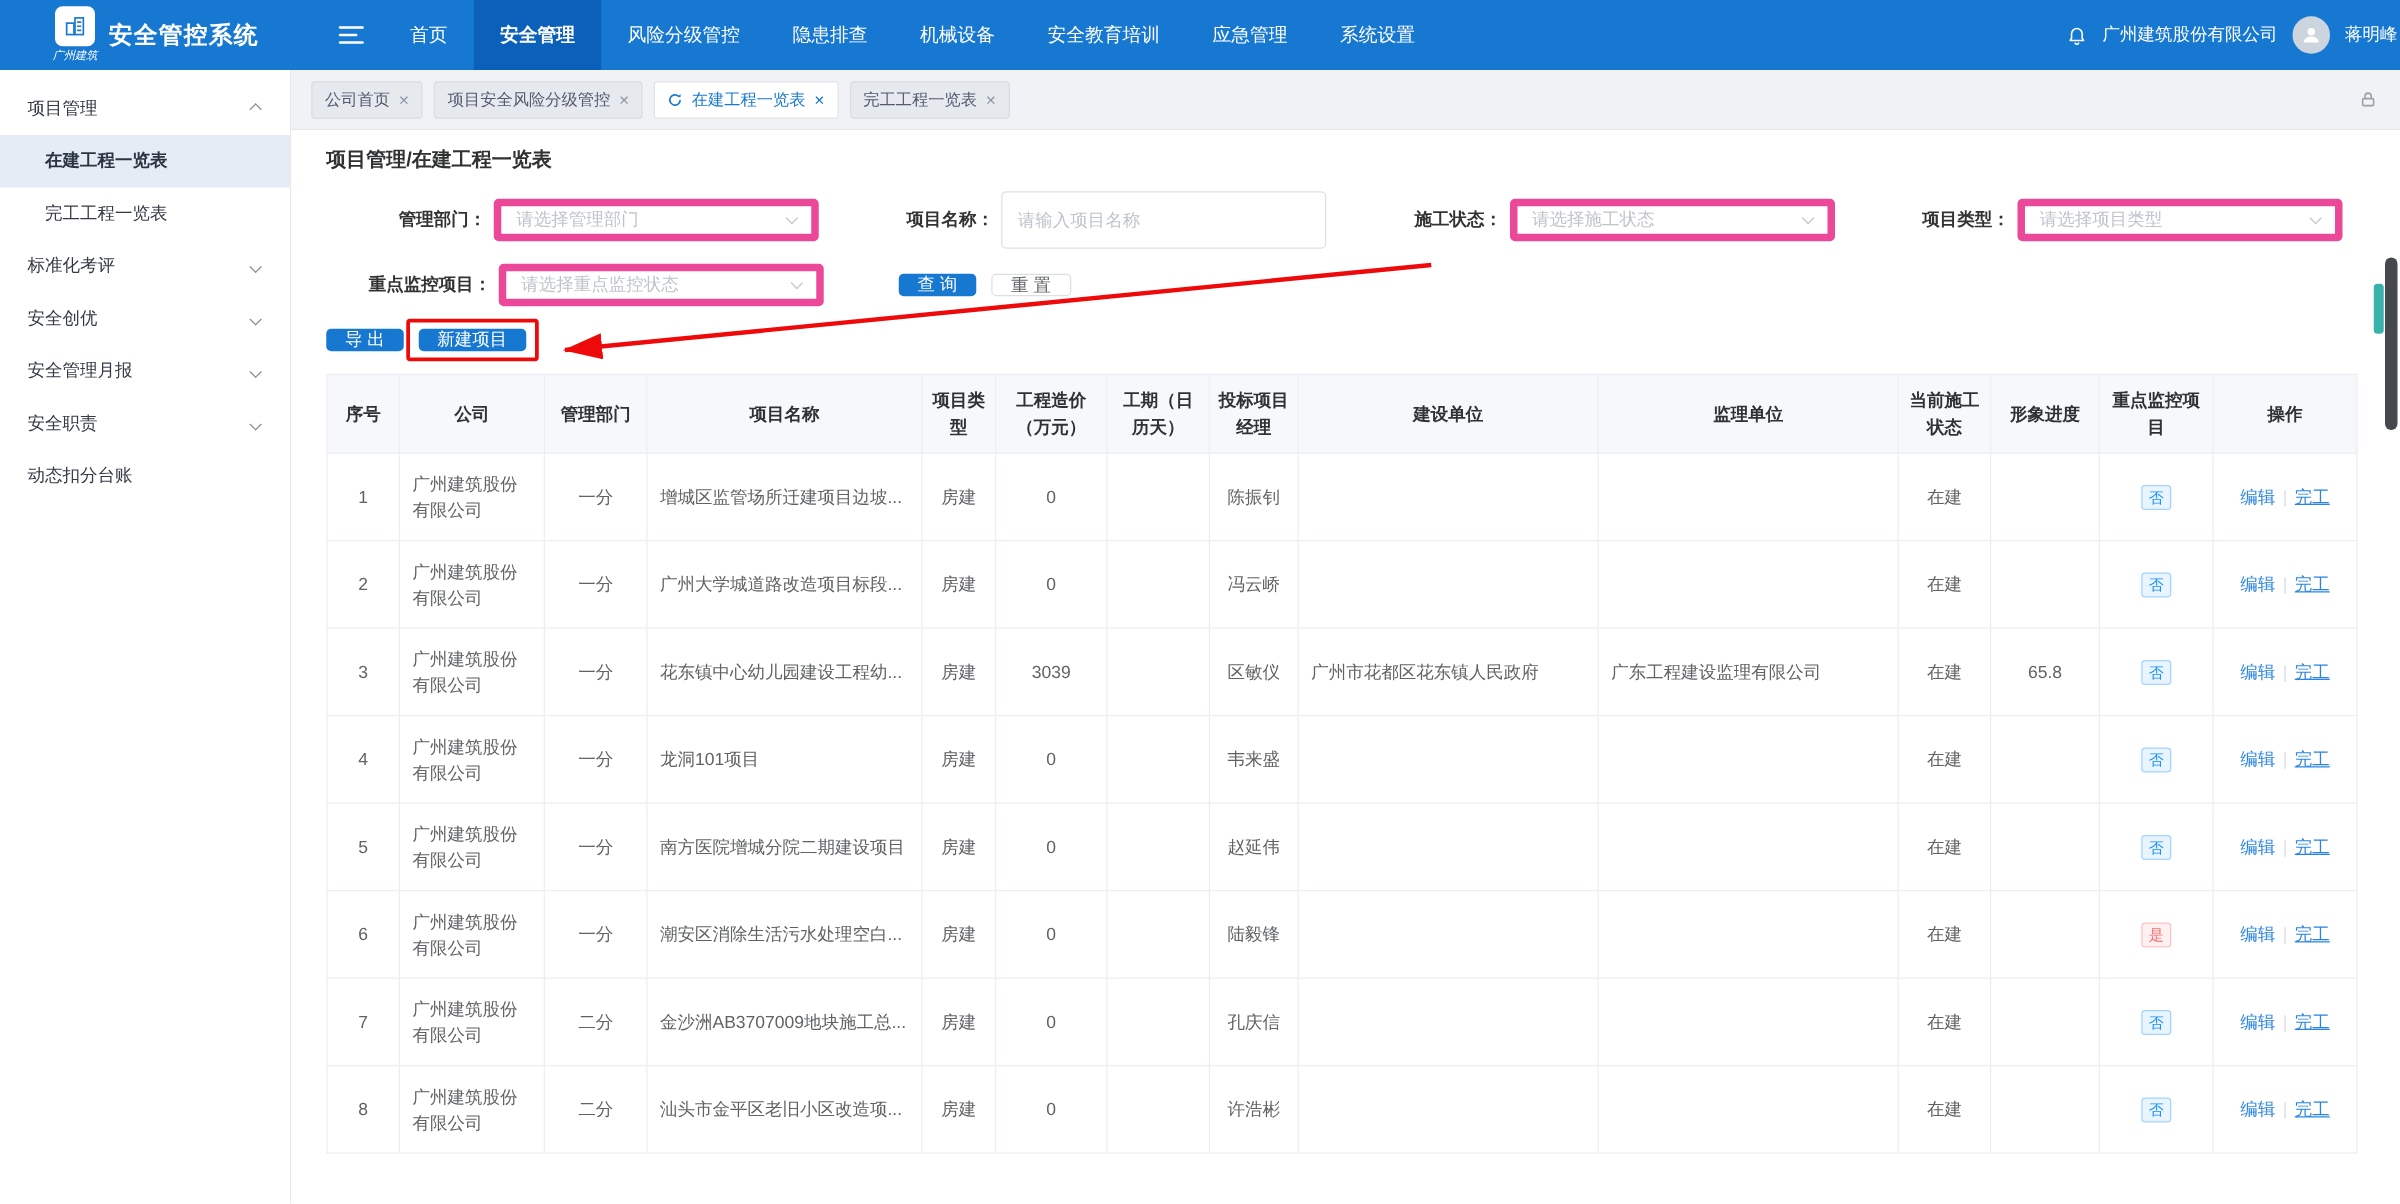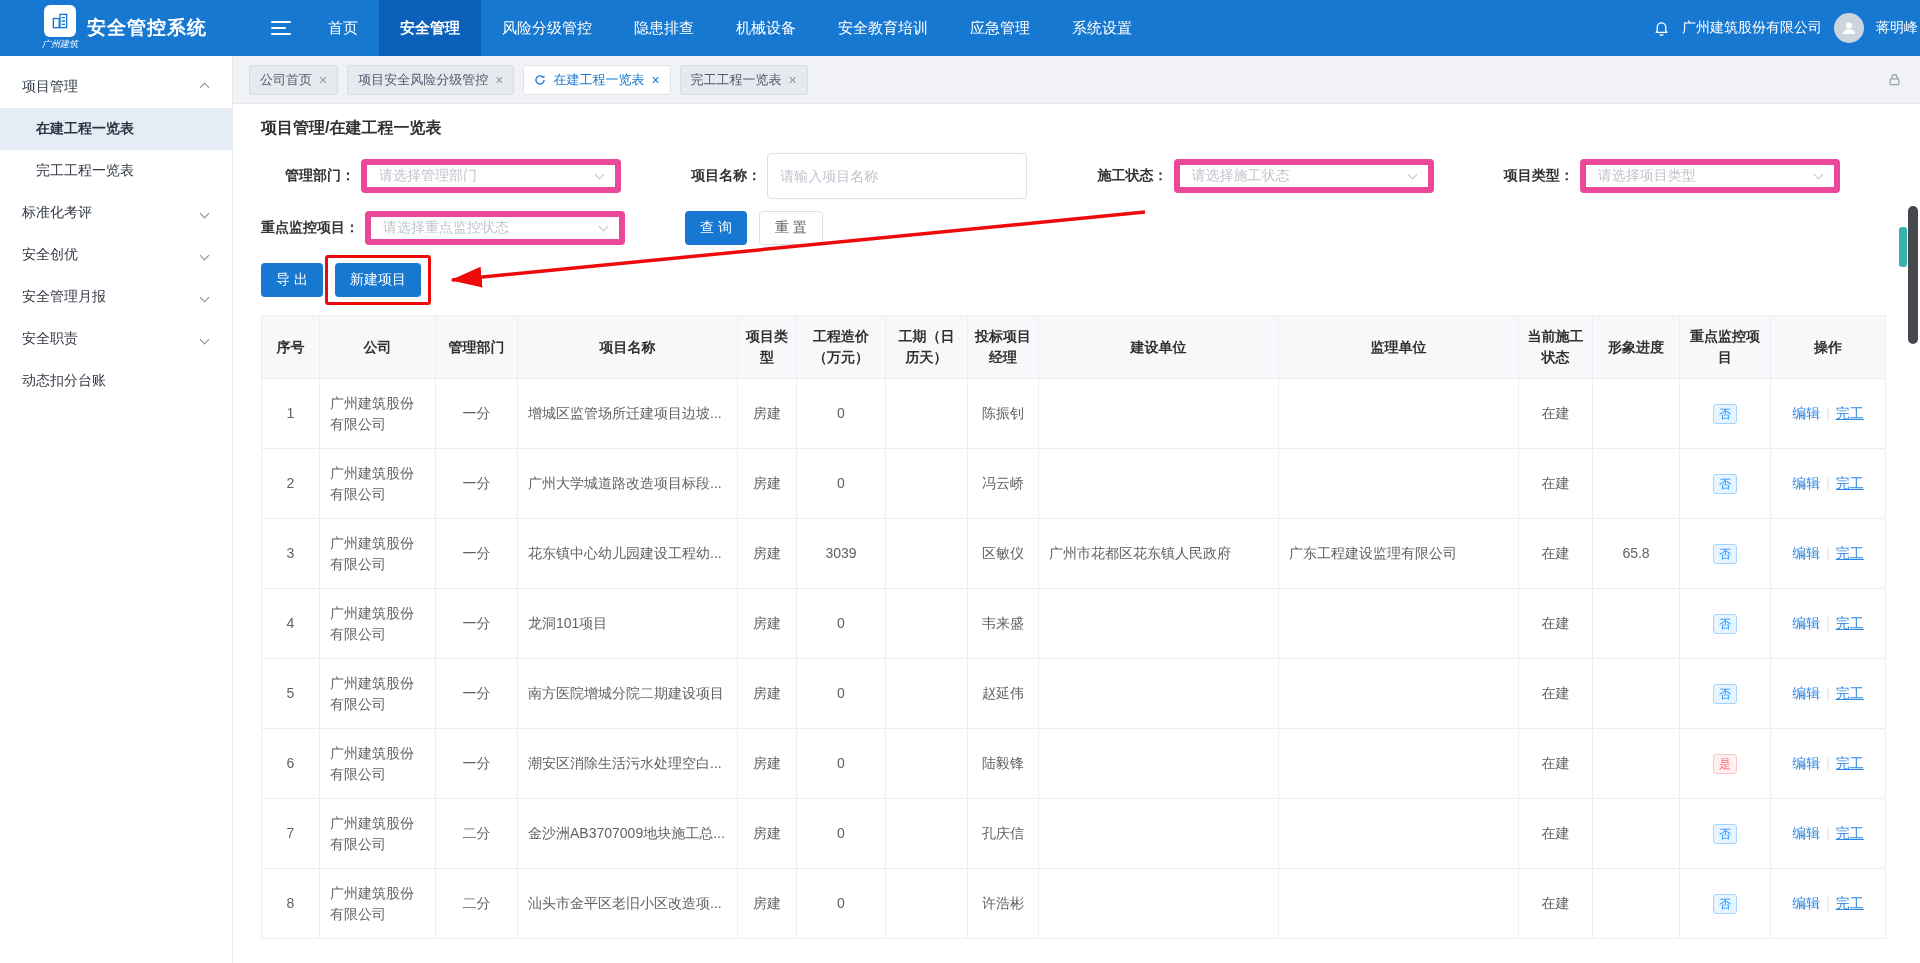--- a/index.html
+++ b/index.html
@@ -43,29 +43,29 @@
   .tab-close { font-size:14px; line-height:1; color:#8d95a3; cursor:pointer; }
   .tab.active .tab-close { color:#1778d2; }
   .tabbar-lock { margin-left:auto; display:flex; align-items:center; cursor:pointer; }
 
   
   .content { flex:1; background:#fff; padding:14px 34px 0 28px; position:relative; }
   .breadcrumb { font-size:16px; font-weight:bold; color:#303133; margin-bottom:14px; }
 
   .filter-grid { display:grid; grid-template-columns:repeat(4,1fr); margin-bottom:12px; }
   .fgroup { display:flex; align-items:center; }
-  .flabel { min-width:100px; text-align:right; font-size:14px; font-weight:bold; color:#333; padding-right:6px; white-space:nowrap; }
+  .flabel { min-width:100px; text-align:right; font-size:14px; font-weight:bold; color:#333; padding-right:6px; white-space:nowrap;margin-left:34px; }
   .select { width:260px; height:34px; border:6px solid #ec4899; border-radius:4px; background:#fff; display:flex; align-items:center; justify-content:space-between; padding:0 12px; cursor:pointer; }
   .select .ph { font-size:14px; color:#bfc4cc; }
   .caret { width:7px; height:7px; border-right:1.5px solid #c0c4cc; border-bottom:1.5px solid #c0c4cc; transform:rotate(45deg); margin-top:-4px; }
   input.text { width:260px; height:46px; border:1px solid #dcdfe6; border-radius:4px; padding:0 12px; font-size:14px; color:#333; outline:none; font-family:inherit; }
   input.text::placeholder { color:#bfc4cc; }
 
   .filter-row2 { display:flex; align-items:center; margin-bottom:18px; }
-  .btn { height:34px; border-radius:4px; font-size:14px; cursor:pointer; font-family:inherit; white-space:nowrap; }
+  .btn { height:18px; border-radius:4px; font-size:14px; cursor:pointer; font-family:inherit; white-space:nowrap; }
   .btn-primary { background:#1778d2; color:#fff; border:none; padding:0 15px; }
   .btn-plain { background:#fff; border:1px solid #dcdfe6; color:#606266; padding:0 15px; }
   .search-btn { margin-left:60px; }
   .reset-btn { margin-left:12px; }
 
   .action-row { display:flex; gap:12px; margin-bottom:18px; }
   .new-project-wrap { position:relative; }
   .annot-box { position:absolute; left:-10px; top:-8px; right:-10px; bottom:-8px; border:3px solid #ee0a0a; border-radius:3px; pointer-events:none; }
 
   

